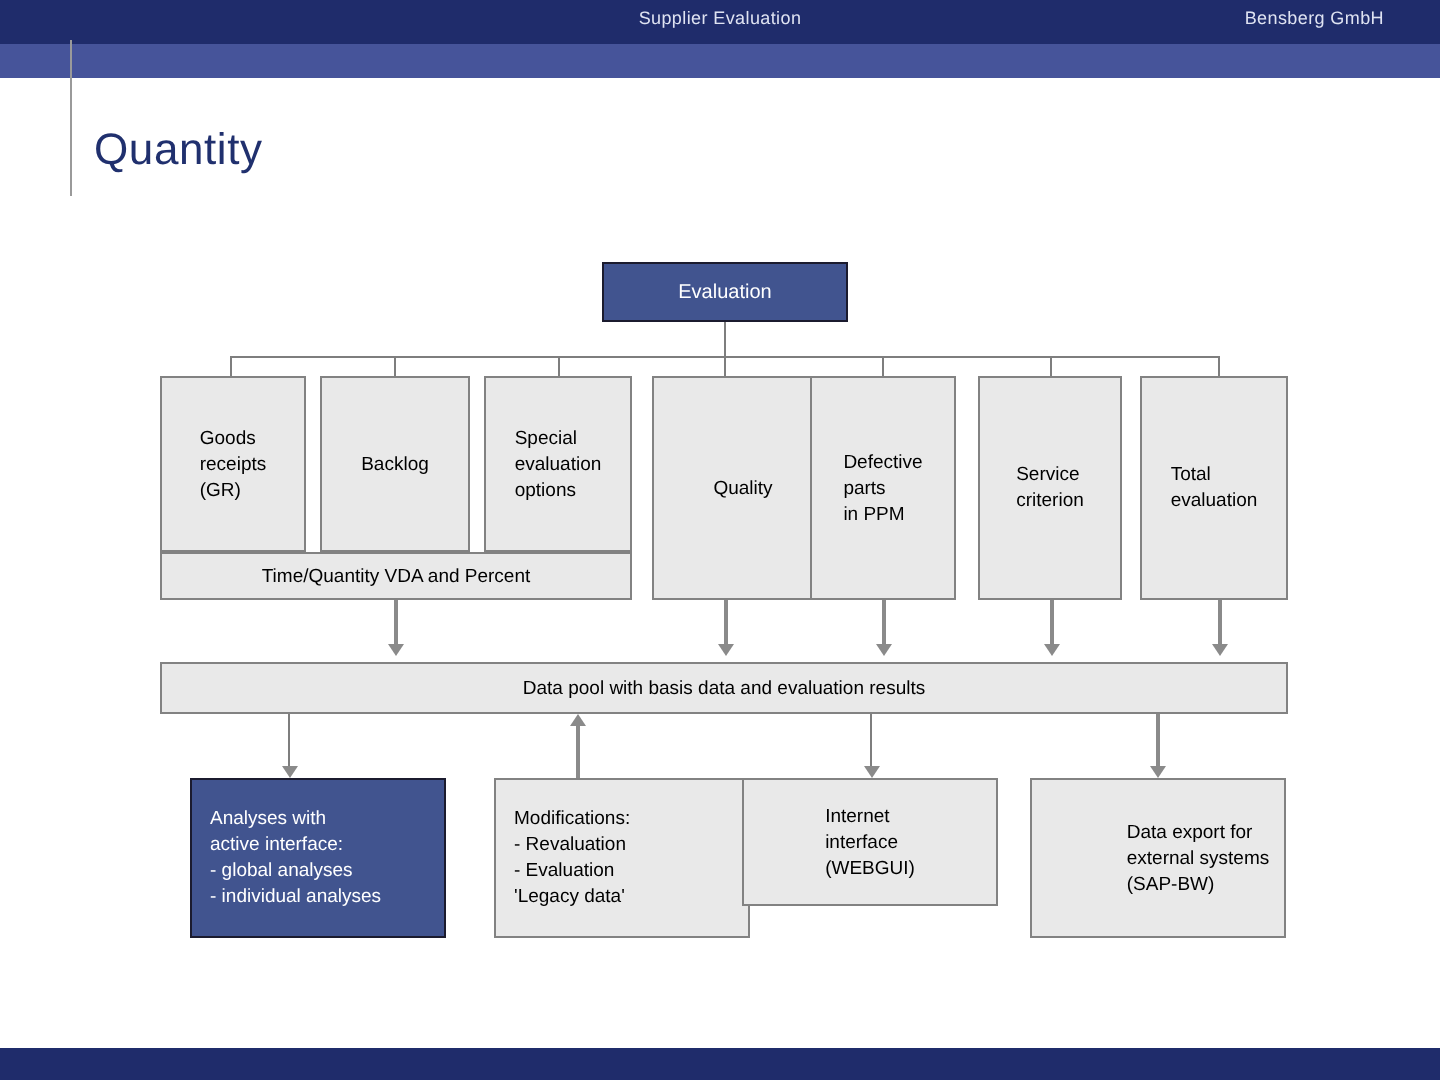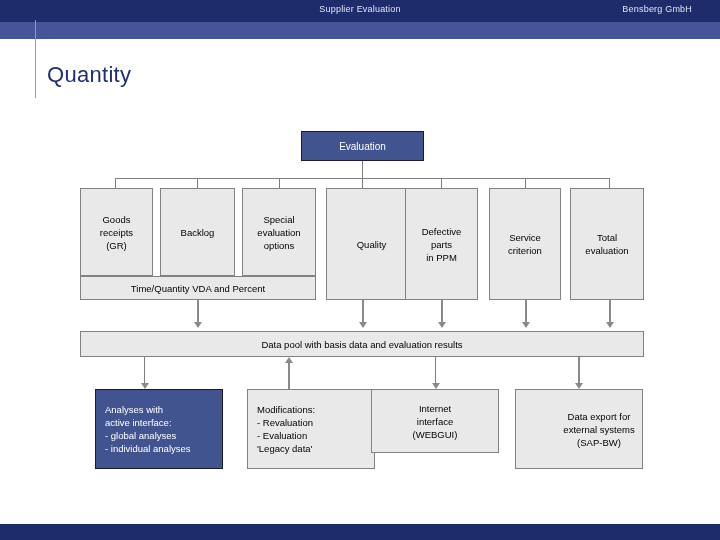--- a/index.html
+++ b/index.html
@@ -73,21 +73,20 @@
     background: #1f2c6b;
   }
 
   
   .box {
     position: absolute;
     box-sizing: border-box;
     display: flex;
     align-items: center;
     justify-content: center;
-    text-align: center;
     font-size: 9.5px;
     line-height: 13px;
     color: #000000;
     background: #e9e9e9;
     border: 1px solid #828282;
     white-space: pre-line;
   }
   .box.blue {
     background: #41548f;
     border: 1px solid #1b1b2e;

